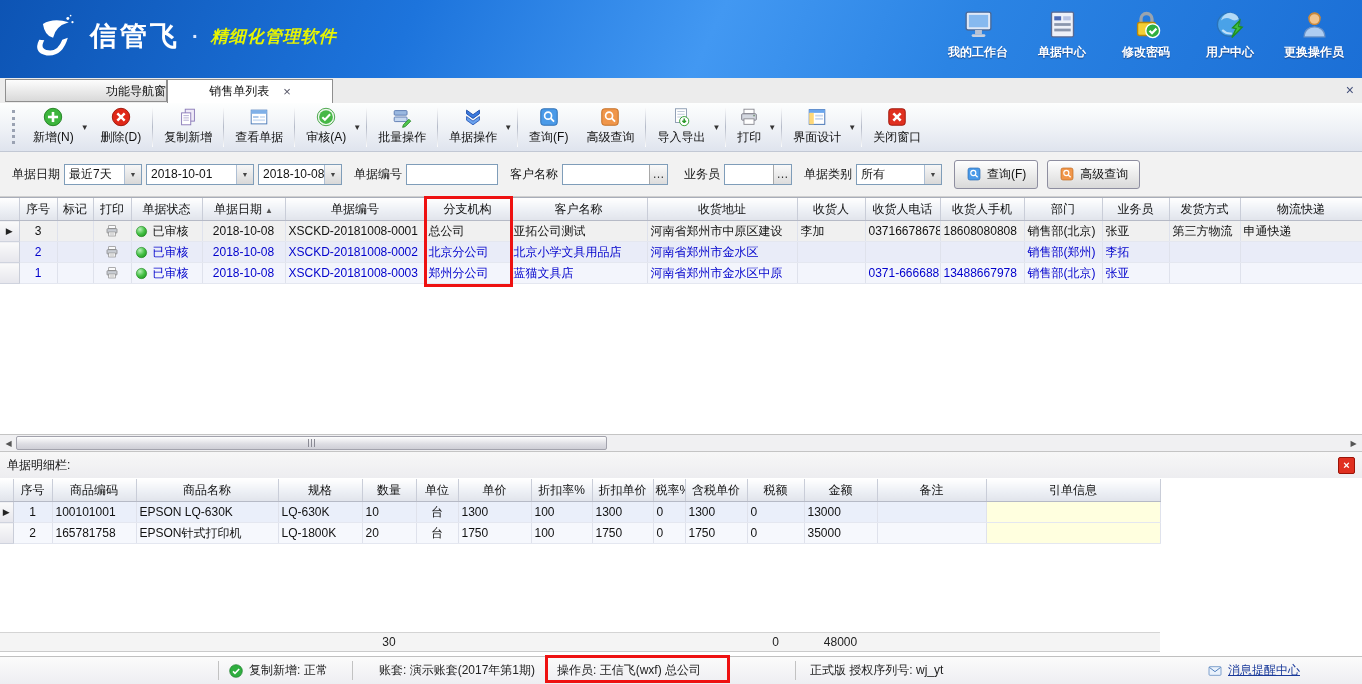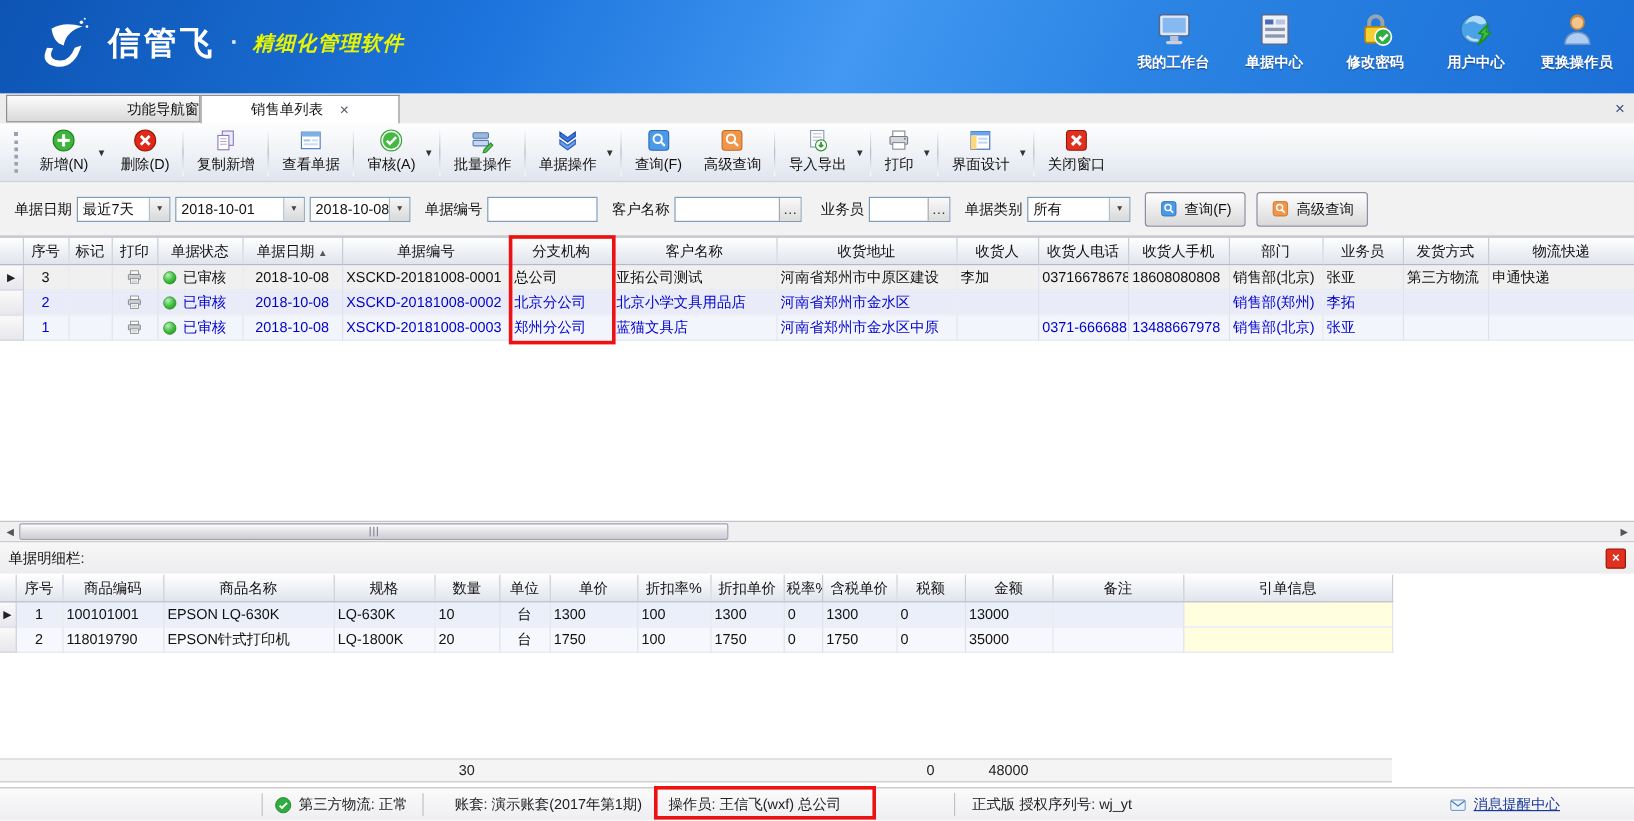--- a/index.html
+++ b/index.html
@@ -596,21 +596,21 @@
             <td class=""><span>0</span></td>
             <td class=""><span>1300</span></td>
             <td class=""><span>0</span></td>
             <td class=""><span>13000</span></td>
             <td class=""><span></span></td>
             <td class=" ycell"><span></span></td>
           </tr>
           <tr class="d-b">
             <td class="selcell"></td>
             <td class=" ctr"><span>2</span></td>
-            <td class=""><span>118019790</span></td>
+            <td class=""><span>165781758</span></td>
             <td class=""><span>EPSON针式打印机</span></td>
             <td class=""><span>LQ-1800K</span></td>
             <td class=""><span>20</span></td>
             <td class=" ctr"><span>台</span></td>
             <td class=""><span>1750</span></td>
             <td class=""><span>100</span></td>
             <td class=""><span>1750</span></td>
             <td class=""><span>0</span></td>
             <td class=""><span>1750</span></td>
             <td class=""><span>0</span></td>
@@ -665,21 +665,21 @@
       </table>
   </div>
 
   <div class="statusbar">
     <div class="ssep" style="left:218px"></div>
     <div class="sseg" style="left:228px">
       <span class="ic"><svg viewBox="0 0 24 24">
             <circle cx="12" cy="12" r="9.5" fill="#2fae3f" stroke="#1a7a28"></circle>
             <path d="M7.5 12.5 l3 3 L16.8 9" stroke="#fff" stroke-width="2.4" fill="none"></path>
           </svg></span>
-      <span>第三方物流: 正常</span>
+      <span>复制新增: 正常</span>
     </div>
     <div class="ssep" style="left:352px"></div>
     <div class="sseg" style="left:379px">
       <span>账套: 演示账套(2017年第1期)</span>
     </div>
     <div class="sseg" style="left:557px">
       <span>操作员: 王信飞(wxf) 总公司</span>
     </div>
     <div class="ssep" style="left:795px"></div>
     <div class="sseg" style="left:810px">

